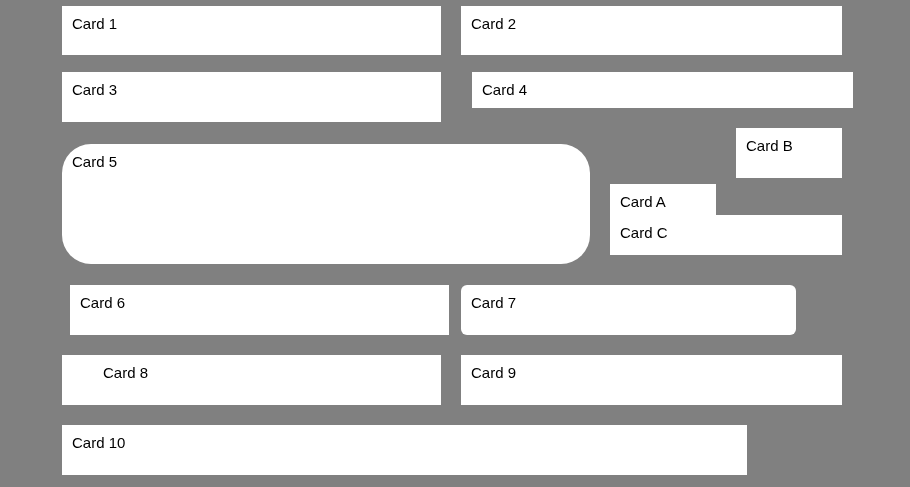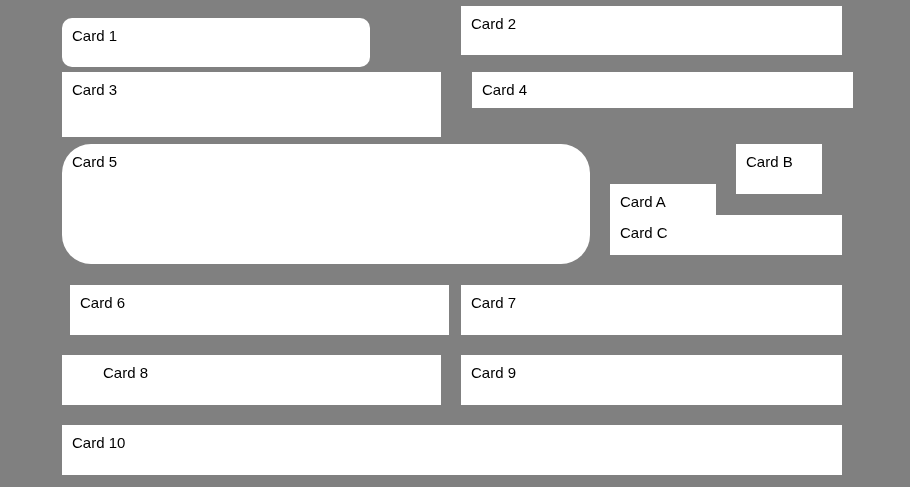--- a/index.html
+++ b/index.html
@@ -24,38 +24,38 @@
     font-size: 15px;
     line-height: 1.2;
     padding: 9px 10px;
     box-sizing: border-box;
     overflow: hidden;
   }
   .card-label {
     display: inline-block;
   }
   
-  .pos-card-1  { left: 62px;  top: 18px;   width: 308px; height: 49px; border-radius: 10px; }
+  .pos-card-1  { left: 62px;  top: 6px;   width: 379px; height: 49px; }
   .pos-card-2  { left: 461px; top: 6px;   width: 381px; height: 49px; }
   
-  .pos-card-3  { left: 62px;  top: 72px;  width: 379px; height: 65px; }
+  .pos-card-3  { left: 62px;  top: 72px;  width: 379px; height: 50px; }
   .pos-card-4  { left: 472px; top: 72px;  width: 381px; height: 36px; }
   
   .pos-card-5  { left: 62px;  top: 144px; width: 528px; height: 120px; border-radius: 29px; }
   .pos-card-a  { left: 610px; top: 144px; width: 106px; height: 50px; margin-top: 40px; }
-  .pos-card-b  { left: 736px; top: 144px; width: 86px; height: 50px; }
+  .pos-card-b  { left: 736px; top: 128px; width: 106px; height: 50px; }
   .pos-card-c  { left: 610px; top: 215px; width: 232px; height: 40px; }
   
   .pos-card-6  { left: 62px;  top: 285px; width: 379px; height: 50px; margin-left: 8px; }
-  .pos-card-7  { left: 461px; top: 285px; width: 381px; height: 50px; }
+  .pos-card-7  { left: 461px; top: 285px; width: 335px; height: 50px; border-radius: 6px; }
   
   .pos-card-8  { left: 62px;  top: 355px; width: 379px; height: 50px; padding-left: 41px; }
   .pos-card-9  { left: 461px; top: 355px; width: 381px; height: 50px; }
   
-  .pos-card-10 { left: 62px;  top: 425px; width: 780px; height: 50px; }
+  .pos-card-10 { left: 62px;  top: 425px; width: 685px; height: 50px; }
 </style>
 </head>
 <body>
 
 <div class="stage">
 
   <div class="card pos-card-1">
     <span class="card-label">Card 1</span>
   </div>
 

